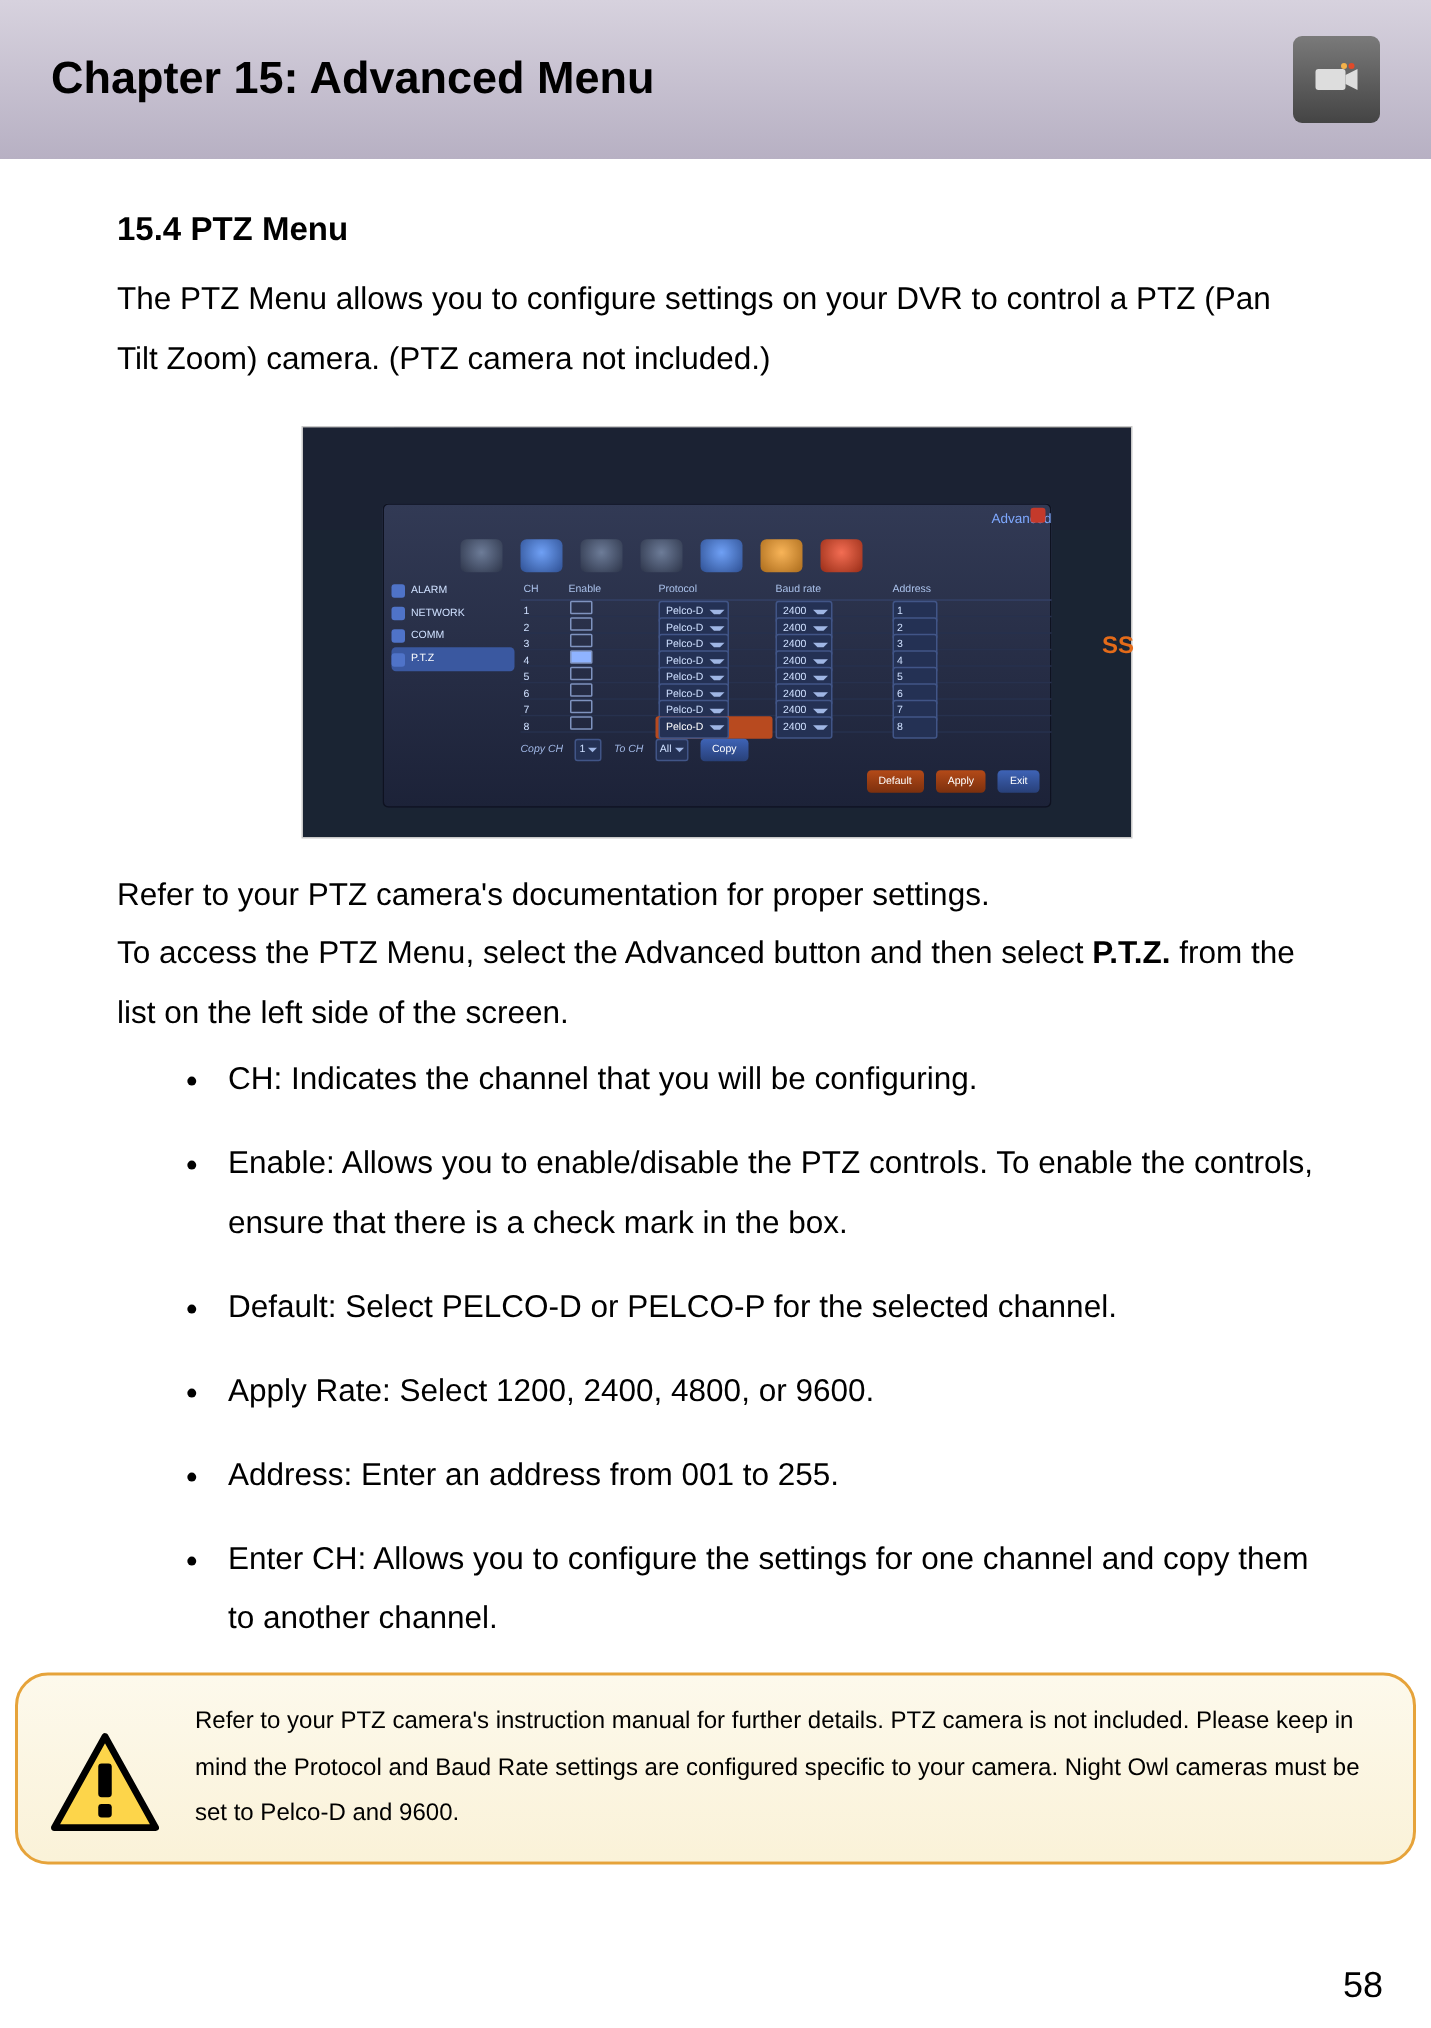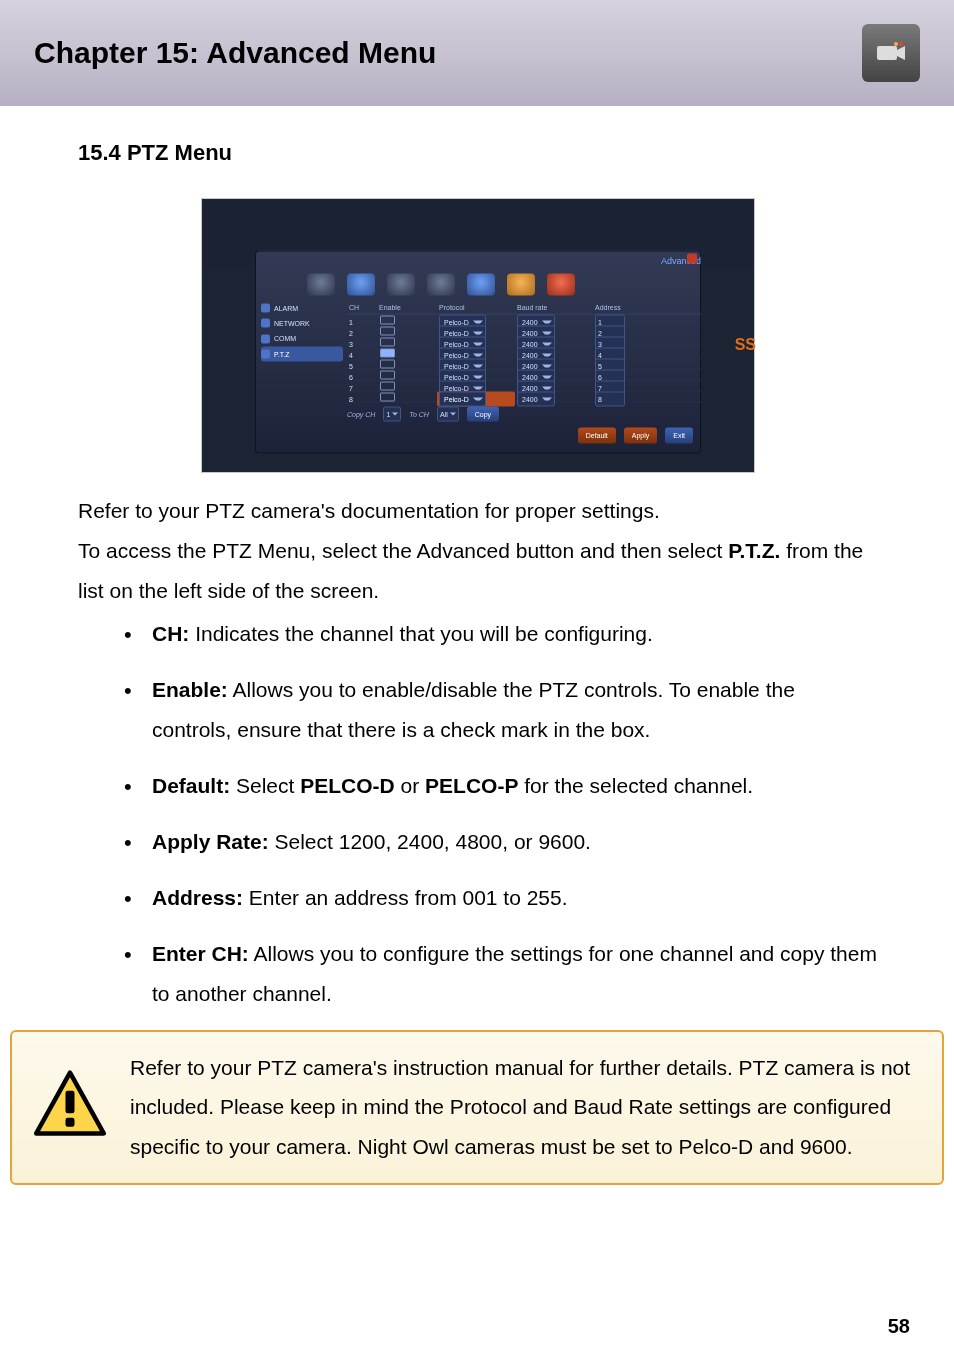--- a/index.html
+++ b/index.html
@@ -48,46 +48,47 @@
   .addr{display:inline-block;background:#243154;border:1px solid #415587;border-radius:2px;padding:0 3px;min-width:24px}
   .copyrow{display:flex;gap:8px;align-items:center;margin-top:4px;font-size:7px;color:#cfe0ff}
   .copyrow .lbl{font-style:italic;color:#9fb6e4}
   .btns{display:flex;gap:8px;justify-content:flex-end;margin:6px 8px 0 0}
   .btn{font-size:7px;color:#fff;background:linear-gradient(#b44a18,#7c300e);padding:1px 8px;border-radius:3px}
   .btn.blue{background:linear-gradient(#3e63b6,#284079)}
   
   ul.fields{margin:4px 0 0 46px;padding:0}
   ul.fields li{margin:0 0 16px 0;list-style:none;position:relative;padding-left:28px}
   ul.fields li::before{content:"•";position:absolute;left:0;top:0;font-size:22px;line-height:1.9}
-  ul.fields b{font-weight:bold}
-  
-  .note{margin:6px 10px 0 10px;background:linear-gradient(#fdf9ec,#faf2d8);border:2px solid #e6a33a;border-radius:6px;padding:16px 22px 16px 22px;display:flex;gap:18px;align-items:flex-start;font-size:21px;line-height:1.9}
+  ul.fields b{font-weight:normal}
+  
+  .note{margin:6px 10px 0 10px;background:linear-gradient(#fdf9ec,#faf2d8);border:2px solid #e6a33a;border-radius:22px;padding:16px 22px 16px 22px;display:flex;gap:18px;align-items:flex-start;font-size:16px;line-height:1.9}
   .warn{flex:0 0 auto;width:72px;height:66px;margin-top:22px}
   .note-text{padding-left:6px}
   
-  .pagenum{position:absolute;right:44px;bottom:14px;font-weight:bold;font-size:20px}
+  .pagenum{position:absolute;right:32px;bottom:14px;font-weight:normal;font-size:24px}
 </style>
 </head>
 <body>
 <div class="page">
 
 <div class="titlebar">
   <h1>Chapter 15: Advanced Menu</h1>
   <div class="title-icon">
     <svg viewBox="0 0 36 36">
           <rect x="4" y="11" width="20" height="14" rx="2" fill="#ddd"></rect>
           <circle cx="23" cy="9" r="2" fill="#f4b24a"></circle>
           <circle cx="28" cy="9" r="2" fill="#df4a2a"></circle>
           <polygon points="24,15 32,11 32,25 24,21" fill="#ddd"></polygon>
         </svg>
   </div>
 </div>
 
 <div class="content">
   <h2>15.4 PTZ Menu</h2>
+  <p class="lead">The PTZ Menu allows you to configure settings on your DVR to control a PTZ (Pan Tilt Zoom) camera. (PTZ camera not included.)</p>
 
   <div class="figure">
     <div class="live-bg"></div>
     <span class="badge-ss">SS</span>
     <div class="win">
       <span class="win-close"></span>
       <div class="win-title">Advanced</div>
       <div class="tabs">
         <span class="tab alt"></span>
         <span class="tab"></span>

